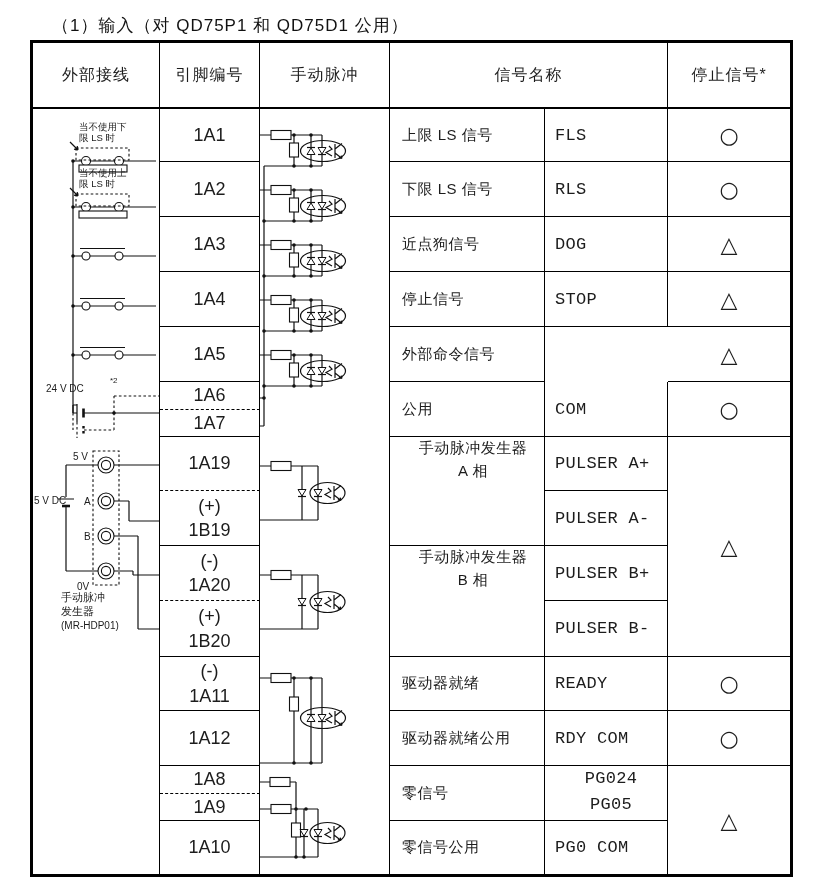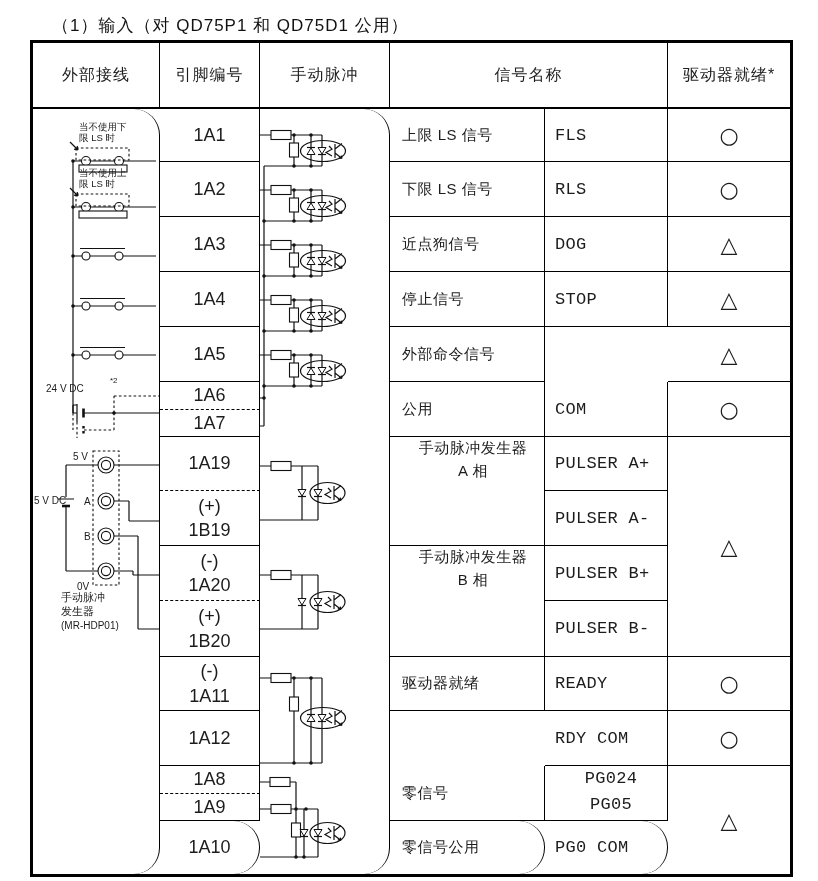--- a/index.html
+++ b/index.html
@@ -5,21 +5,21 @@
   html,body{margin:0;padding:0;background:#fff;}
   body{position:relative;width:818px;height:881px;font-family:"Liberation Sans","DejaVu Sans",sans-serif;color:#1a1a1a;}
   .title{position:absolute;left:52px;top:14px;font-size:17px;letter-spacing:1px;color:#111;}
   .tbl{position:absolute;left:30px;top:40px;width:757px;border:3px solid #000;background:#fff;display:grid;
        grid-template-columns:127px 100px 130px 155px 123px 1fr;
        grid-template-rows:66px 53px 55px 55px 55px 55px 28px 27px 54px 55px 55px 56px 54px 55px 28px 27px 53px;}
   .c{border-right:1px solid #000;border-bottom:1px solid #000;display:flex;align-items:center;justify-content:center;
      font-size:18px;color:#1c1c1c;overflow:visible;position:relative;}
   .hd{font-size:16px;letter-spacing:1px;border-bottom:2px solid #000;}
   .nr{border-right:none;}
-  .nb{border-bottom:none;border-radius:26px;}
+  .nb{border-bottom:none;}
   .bd{border-bottom:1px dashed #000;}
   .left{justify-content:flex-start;padding-left:12px;font-size:15px;letter-spacing:0.5px;}
   .code{justify-content:flex-start;padding-left:10px;font-size:17px;letter-spacing:0.3px;font-family:Liberation Mono, monospace;}
   .two{flex-direction:column;line-height:1.35;}
   .twoL{flex-direction:column;align-items:center;line-height:1.5;}
   .sym{font-size:22px;font-family:"DejaVu Sans",sans-serif;}
   .diag{padding:0;display:block;}
   svg{display:block;}
   svg .w{stroke:#111;stroke-width:1.2;fill:none;}
   svg .wt{stroke:#111;stroke-width:2.6;fill:none;}
@@ -37,21 +37,21 @@
 <body>
 
 <div class="title">（1）输入（对 QD75P1 和 QD75D1 公用）</div>
 
 <div class="tbl">
 
   <div class="c hd" style="grid-area:1/1/2/2">外部接线</div>
   <div class="c hd" style="grid-area:1/2/2/3">引脚编号</div>
   <div class="c hd" style="grid-area:1/3/2/4">手动脉冲</div>
   <div class="c hd" style="grid-area:1/4/2/6">信号名称</div>
-  <div class="c hd nr" style="grid-area:1/6/2/7">驱动器就绪*</div>
+  <div class="c hd nr" style="grid-area:1/6/2/7">停止信号*</div>
 
   <div class="c nb diag" style="grid-area:2/1/18/2">
     <svg width="126" height="765" viewBox="0 0 126 765">
 
       <g>
         <path class="w" d="M40,52 V304"></path>
         <circle class="dot" cx="40" cy="52" r="1.8"></circle>
           <circle class="dot" cx="40" cy="98" r="1.8"></circle>
         <circle class="dot" cx="40" cy="147" r="1.8"></circle>
           <circle class="dot" cx="40" cy="197" r="1.8"></circle>
@@ -280,20 +280,21 @@
   <div class="c left" style="grid-area:7/4/9/5">公用</div>
   <div class="c left twoL" style="grid-area:9/4/11/5">
     <span>手动脉冲发生器</span>
     <span>A 相</span>
   </div>
   <div class="c left twoL" style="grid-area:11/4/13/5">
     <span>手动脉冲发生器</span>
     <span>B 相</span>
   </div>
   <div class="c left" style="grid-area:13/4/14/5">驱动器就绪</div>
+  <div class="c left" style="grid-area:14/4/15/5">驱动器就绪公用</div>
   <div class="c left" style="grid-area:15/4/17/5">零信号</div>
   <div class="c left nb" style="grid-area:17/4/18/5">零信号公用</div>
 
   <div class="c code" style="grid-area:2/5/3/6">FLS</div>
   <div class="c code" style="grid-area:3/5/4/6">RLS</div>
   <div class="c code" style="grid-area:4/5/5/6">DOG</div>
   <div class="c code" style="grid-area:5/5/6/6">STOP</div>
   <div class="c code" style="grid-area:7/5/9/6">COM</div>
   <div class="c code" style="grid-area:9/5/10/6">PULSER A+</div>
   <div class="c code" style="grid-area:10/5/11/6">PULSER A-</div>

